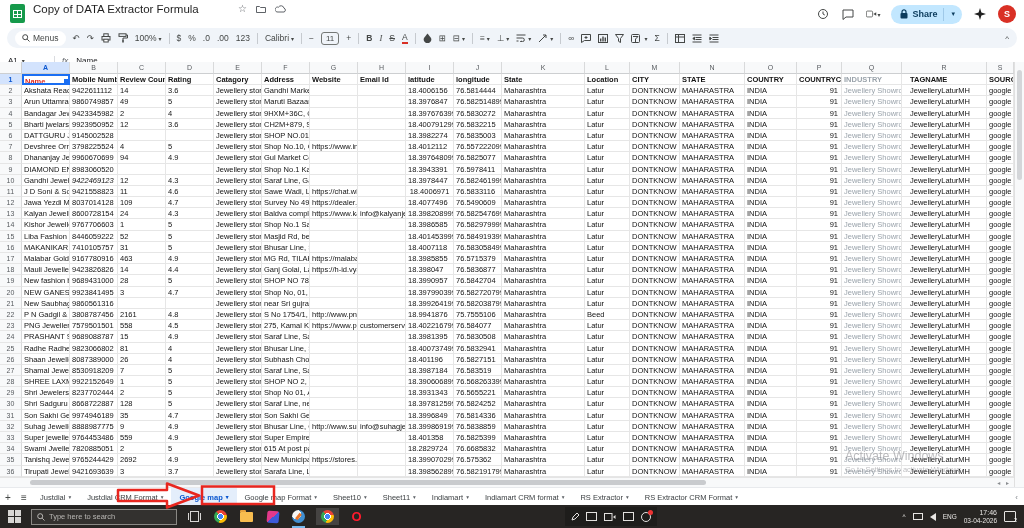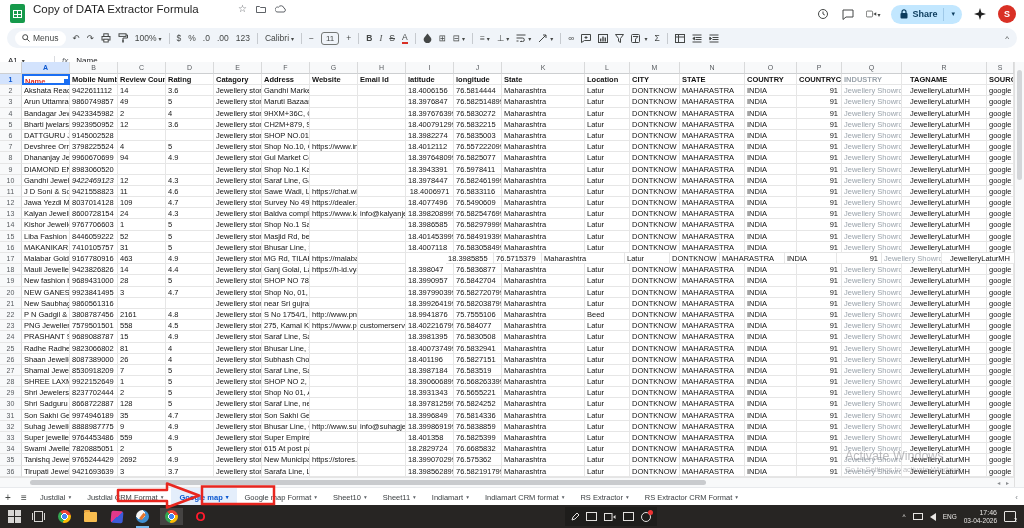--- a/index.html
+++ b/index.html
@@ -696,21 +696,21 @@
       <div class="grid-row">
         <div class="row-num">17</div>
         <div class="cell" style="width: 48px;">Malabar Gold an</div>
         <div class="cell" style="width: 48px;">9167780916</div>
         <div class="cell" style="width: 48px;">463</div>
         <div class="cell" style="width: 48px;">4.9</div>
         <div class="cell" style="width: 48px;">Jewellery store</div>
         <div class="cell" style="width: 48px;">MG Rd, TILAK N</div>
         <div class="cell" style="width: 48px;">https://malabar</div>
         <div class="cell" style="width: 48px;"></div>
-        <div class="cell" style="width: 48px; margin-left: 40px;">18.3985855</div>
+        <div class="cell" style="width: 48px;">18.3985855</div>
         <div class="cell" style="width: 48px;">76.5715379</div>
         <div class="cell" style="width: 83px;">Maharashtra</div>
         <div class="cell" style="width: 45px;">Latur</div>
         <div class="cell" style="width: 50px;">DONTKNOW</div>
         <div class="cell" style="width: 65px;">MAHARASTRA</div>
         <div class="cell" style="width: 52px;">INDIA</div>
         <div class="cell num-r" style="width: 45px;">91</div>
         <div class="cell muted" style="width: 60px;">Jewellery Showroom</div>
         <div class="cell tagpad" style="width: 85px;">JewelleryLaturMH</div>
         <div class="cell" style="width: 27px;">google</div>
@@ -1191,20 +1191,27 @@
       <div class="sheet-tab">
         <span class="tab-label">RS Extractor CRM Format</span>
         <span class="tab-caret">▾</span>
       </div>
     </div>
   <span class="sb-scroll">‹</span>
 </div>
 
 <div class="taskbar">
   <div class="win-start"></div>
+  <div class="tb-search">
+    <svg class="small" width="8" height="8" viewBox="0 0 8 8">
+        <circle cx="3.2" cy="3.2" r="2.5" fill="none" stroke="#b8b6b3"></circle>
+        <path d="M5.2 5.2L7.5 7.5" stroke="#b8b6b3"></path>
+      </svg>
+    <span>Type here to search</span>
+  </div>
   <span class="task-ic">
     <svg class="small" width="13" height="11" viewBox="0 0 13 11">
         <rect x="2.5" y="0.5" width="8" height="10" fill="none" stroke="#d8d6d4"></rect>
         <path d="M0.5 2v7M12.5 2v7" stroke="#d8d6d4"></path>
       </svg>
   </span>
   <span class="task-ic">
       <span class="chrome-ball"></span>
     </span>
   <span class="task-ic">

